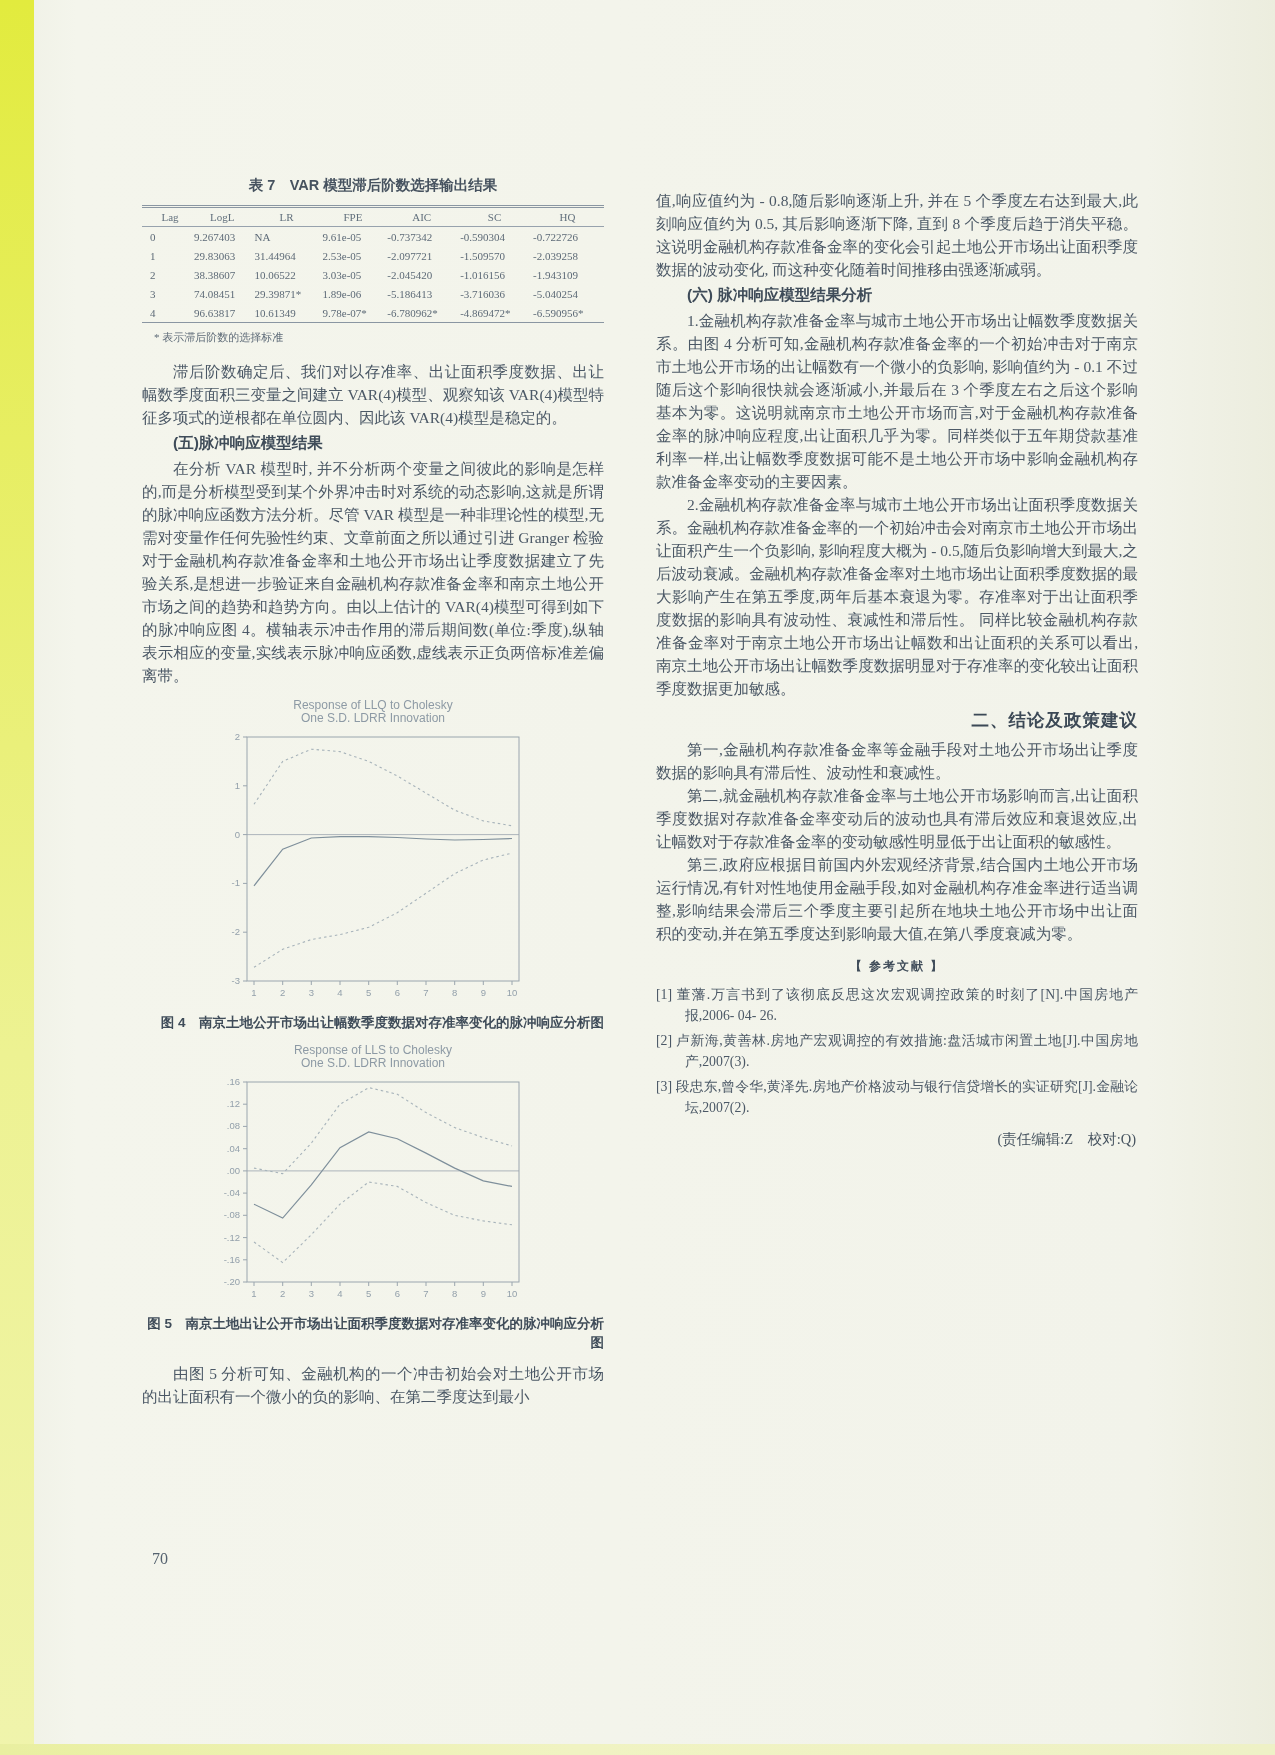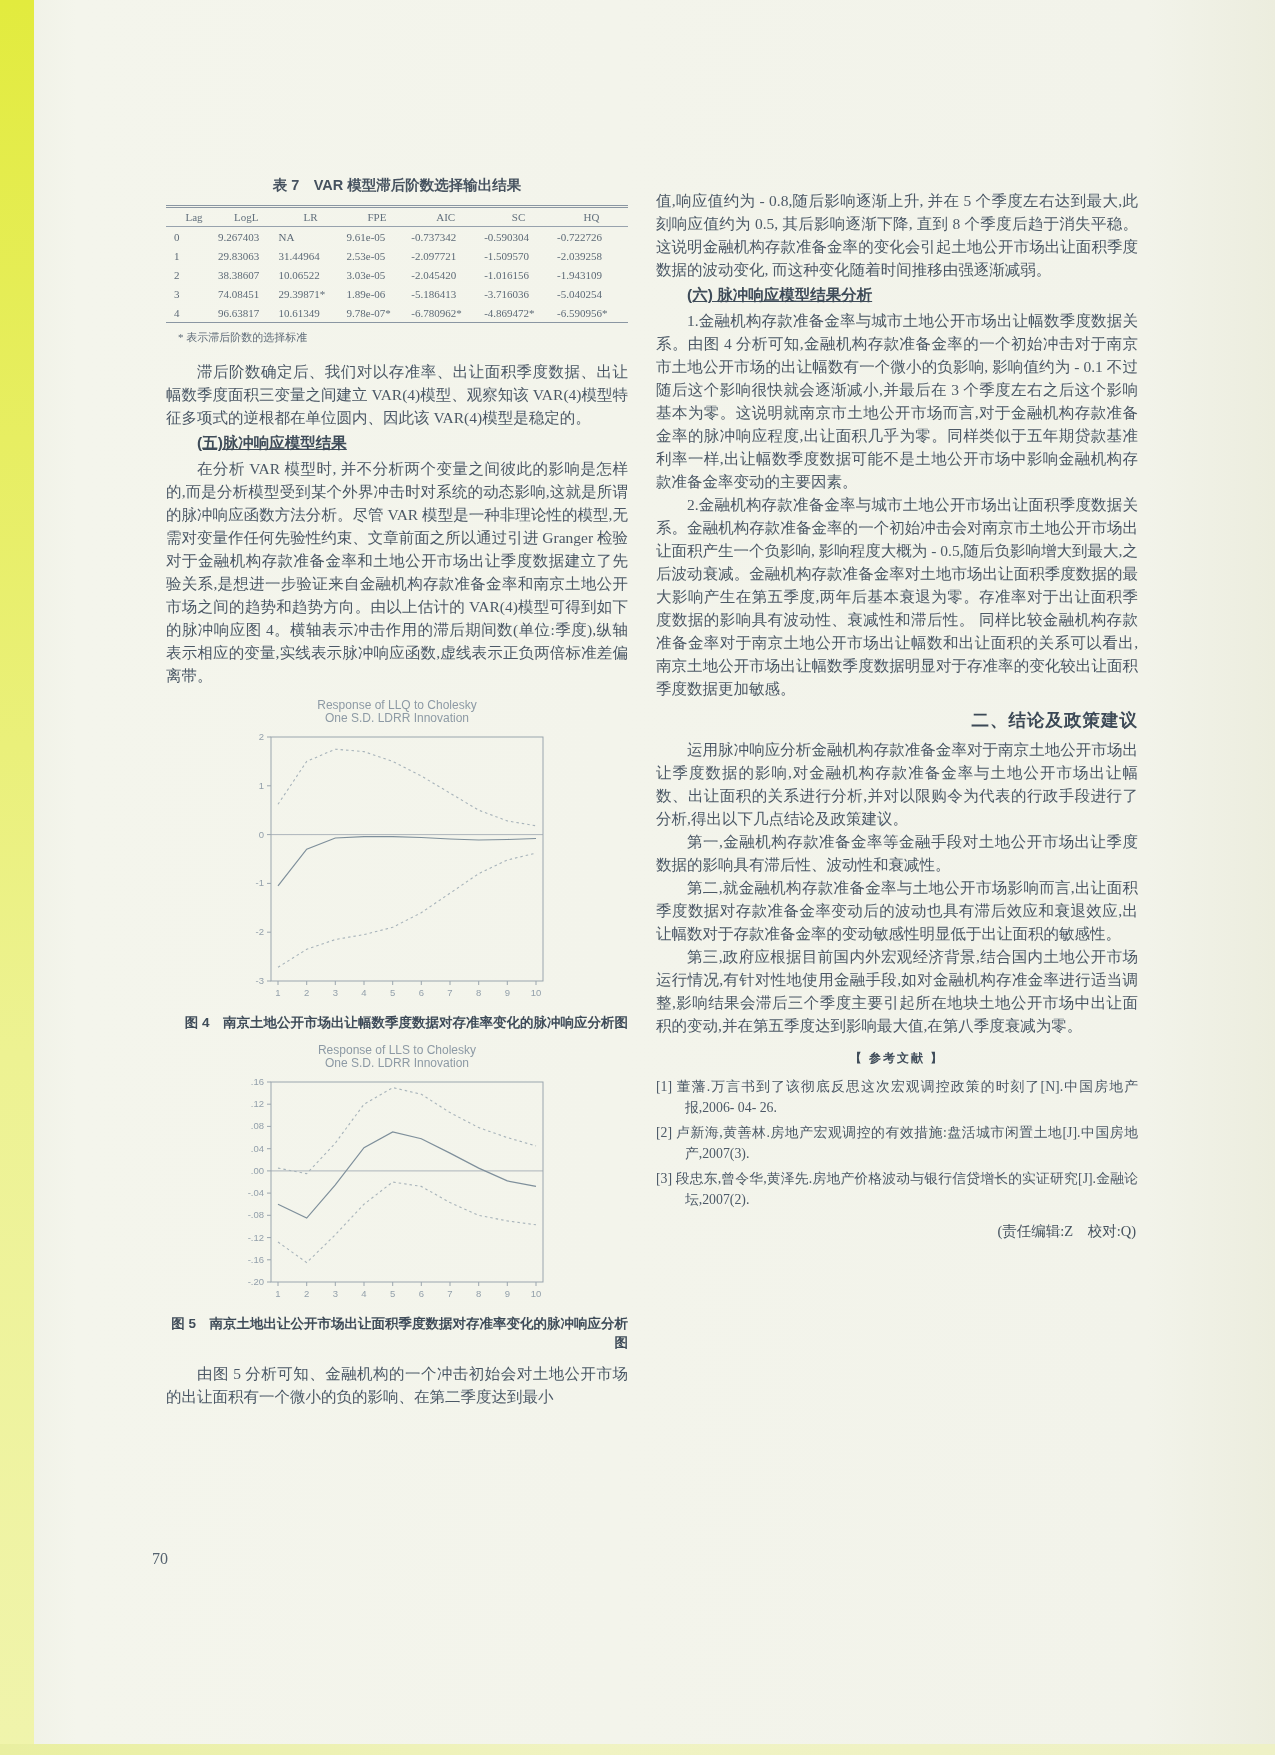--- a/index.html
+++ b/index.html
@@ -6,26 +6,26 @@
   .page{
     position:relative;width:1275px;height:1755px;overflow:hidden;
     background:linear-gradient(90deg,#eef0e4 0%,#f4f5ec 6%,#f2f3ea 90%,#ecedde 100%);
     font-family:"Liberation Serif","DejaVu Serif",serif;color:#4b5866;
   }
   .edge-left{position:absolute;left:0;top:0;width:34px;height:1755px;
     background:linear-gradient(180deg,#e2eb3e 0%,#e7ee62 25%,#edf292 60%,#f0f4ac 100%);}
   .edge-bottom{position:absolute;left:0;bottom:0;width:100%;height:11px;
     background:linear-gradient(90deg,#e9efa0 0%,#f0f3c2 45%,#eef1c6 100%);}
   .col{position:absolute;top:176px;}
-  .col-left{left:142px;width:462px;margin-left:24px;}
+  .col-left{left:142px;width:462px;}
   .col-right{left:656px;width:482px;margin-top:13px;}
   .para{margin:0;text-indent:2em;font-size:15.5px;line-height:23px;text-align:justify;color:#4b5866;}
   .no-indent{text-indent:0;}
   .subhead{margin:2px 0;font-family:"Liberation Sans",sans-serif;font-weight:bold;font-size:15.5px;
-    text-indent:2em;color:#3f4c59;line-height:24px;text-decoration:underline;}
+    text-indent:2em;color:#3f4c59;line-height:24px;}
   .bighead{margin:7px 0 5px;font-family:"Liberation Sans",sans-serif;font-weight:bold;font-size:17.5px;
     text-indent:1.7em;color:#3c4956;line-height:26px;letter-spacing:1px;text-align:right;}
   .tbl-title{text-align:center;font-family:"Liberation Sans",sans-serif;font-weight:bold;
     font-size:14.5px;color:#46525f;margin:0 0 10px;}
   .lag-table{width:100%;border-collapse:collapse;font-size:11px;color:#5d6a77;
     border-top:3px double #8a96a2;border-bottom:1.5px solid #8a96a2;
     font-family:"Liberation Serif","DejaVu Serif",serif;}
   .lag-table th{font-weight:normal;border-bottom:1px solid #97a2ad;padding:3px 2px;text-align:center;color:#62707d;}
   .lag-table td{padding:3.5px 2px;text-align:left;}
   .lag-table th:first-child,.lag-table td:first-child{padding-left:8px;width:40px;}
@@ -219,21 +219,20 @@
 
     <p class="para mt8">由图 5 分析可知、金融机构的一个冲击初始会对土地公开市场的出让面积有一个微小的负的影响、在第二季度达到最小</p>
   </div>
 
   <div class="col col-right">
     <p class="para no-indent">值,响应值约为 - 0.8,随后影响逐渐上升, 并在 5 个季度左右达到最大,此刻响应值约为 0.5, 其后影响逐渐下降, 直到 8 个季度后趋于消失平稳。这说明金融机构存款准备金率的变化会引起土地公开市场出让面积季度数据的波动变化, 而这种变化随着时间推移由强逐渐减弱。</p>
     <p class="subhead">(六) 脉冲响应模型结果分析</p>
     <p class="para">1.金融机构存款准备金率与城市土地公开市场出让幅数季度数据关系。由图 4 分析可知,金融机构存款准备金率的一个初始冲击对于南京市土地公开市场的出让幅数有一个微小的负影响, 影响值约为 - 0.1 不过随后这个影响很快就会逐渐减小,并最后在 3 个季度左右之后这个影响基本为零。这说明就南京市土地公开市场而言,对于金融机构存款准备金率的脉冲响应程度,出让面积几乎为零。同样类似于五年期贷款基准利率一样,出让幅数季度数据可能不是土地公开市场中影响金融机构存款准备金率变动的主要因素。</p>
     <p class="para">2.金融机构存款准备金率与城市土地公开市场出让面积季度数据关系。金融机构存款准备金率的一个初始冲击会对南京市土地公开市场出让面积产生一个负影响, 影响程度大概为 - 0.5,随后负影响增大到最大,之后波动衰减。金融机构存款准备金率对土地市场出让面积季度数据的最大影响产生在第五季度,两年后基本衰退为零。存准率对于出让面积季度数据的影响具有波动性、衰减性和滞后性。 同样比较金融机构存款准备金率对于南京土地公开市场出让幅数和出让面积的关系可以看出,南京土地公开市场出让幅数季度数据明显对于存准率的变化较出让面积季度数据更加敏感。</p>
     <p class="bighead">二、结论及政策建议</p>
-    <p class="para">运用脉冲响应分析金融机构存款准备金率对于南京土地公开市场出让季度数据的影响,对金融机构存款准备金率与土地公开市场出让幅数、出让面积的关系进行分析,并对以限购令为代表的行政手段进行了分析,得出以下几点结论及政策建议。</p>
     <p class="para">第一,金融机构存款准备金率等金融手段对土地公开市场出让季度数据的影响具有滞后性、波动性和衰减性。</p>
     <p class="para">第二,就金融机构存款准备金率与土地公开市场影响而言,出让面积季度数据对存款准备金率变动后的波动也具有滞后效应和衰退效应,出让幅数对于存款准备金率的变动敏感性明显低于出让面积的敏感性。</p>
     <p class="para">第三,政府应根据目前国内外宏观经济背景,结合国内土地公开市场运行情况,有针对性地使用金融手段,如对金融机构存准金率进行适当调整,影响结果会滞后三个季度主要引起所在地块土地公开市场中出让面积的变动,并在第五季度达到影响最大值,在第八季度衰减为零。</p>
     <div class="ref-head">【 参考文献 】</div>
     <div>
         <p class="ref">[1] 董藩.万言书到了该彻底反思这次宏观调控政策的时刻了[N].中国房地产报,2006- 04- 26.</p>
         <p class="ref">[2] 卢新海,黄善林.房地产宏观调控的有效措施:盘活城市闲置土地[J].中国房地产,2007(3).</p>
         <p class="ref">[3] 段忠东,曾令华,黄泽先.房地产价格波动与银行信贷增长的实证研究[J].金融论坛,2007(2).</p>
       </div>
     <div class="editor">(责任编辑:Z　校对:Q)</div>

